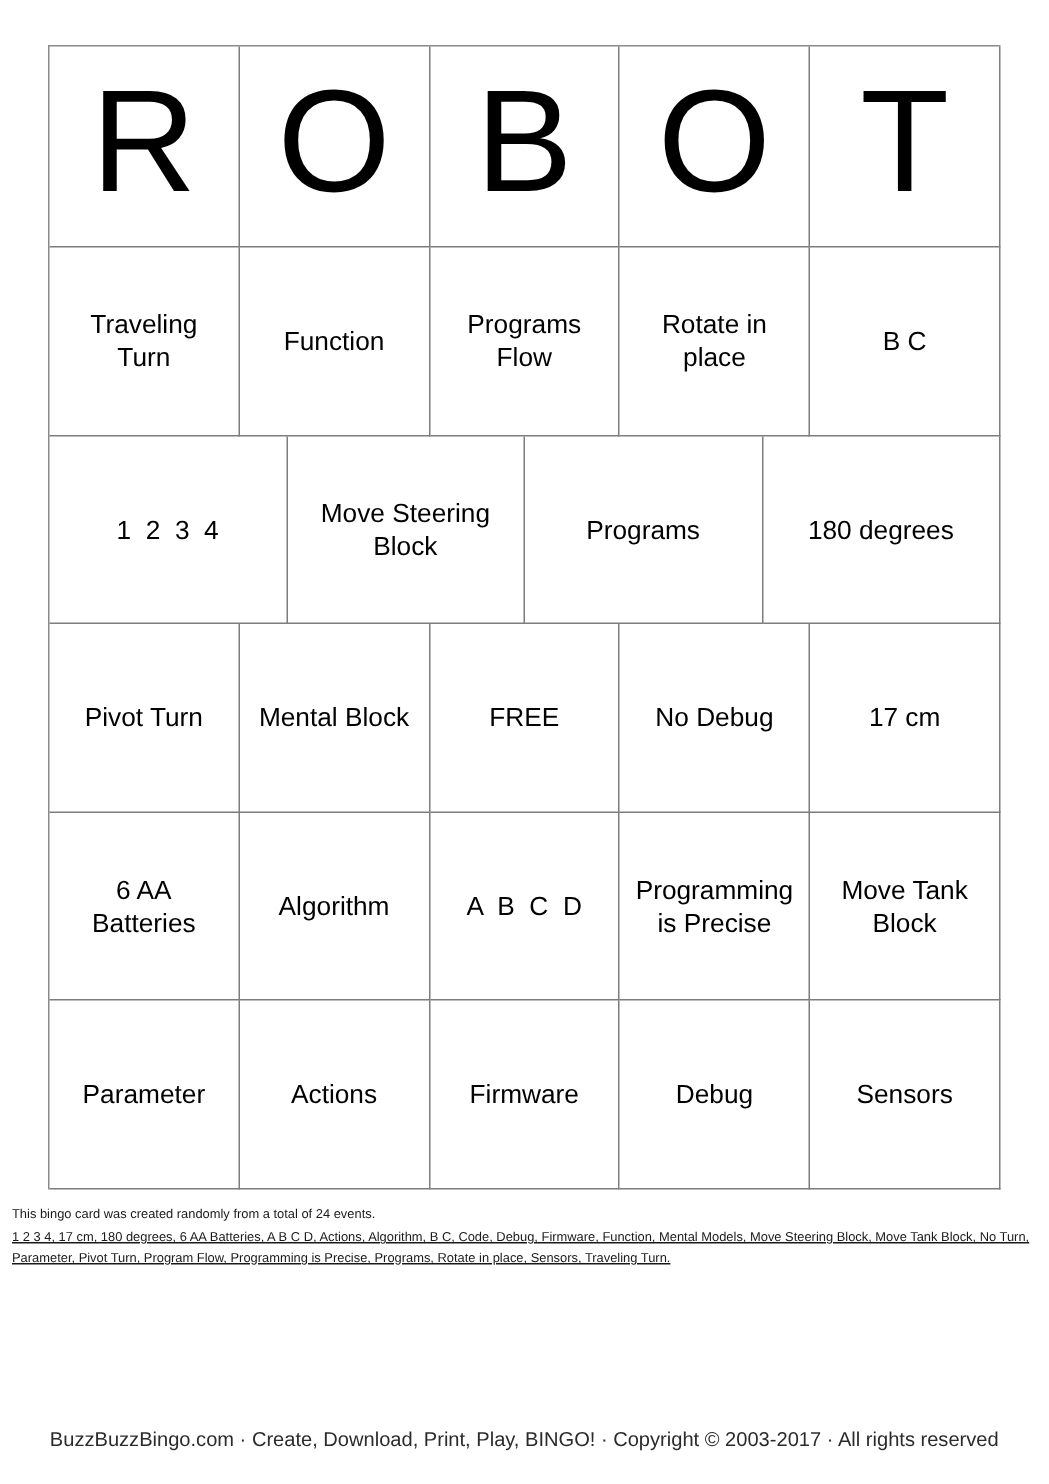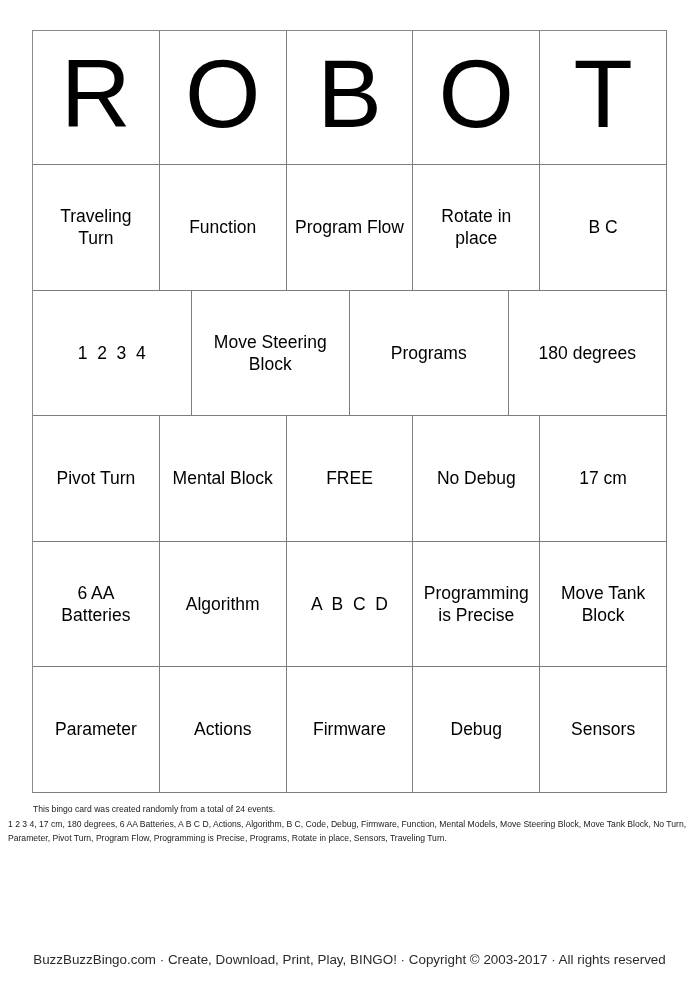--- a/index.html
+++ b/index.html
@@ -77,25 +77,25 @@
     position: absolute;
     left: 8px;
     top: 803px;
     width: 684px;
     font-size: 8.6px;
     line-height: 1.62;
     color: #1a1a1a;
   }
   #card-note .note-line {
     display: block;
-    margin-left: 25px;
   }
   #card-note .note-events {
     display: block;
     margin-top: 1px;
+    text-decoration: underline;
   }
 
   
   #page-footer {
     position: absolute;
     left: 0;
     top: 952px;
     width: 699px;
     text-align: center;
     font-size: 13.4px;
@@ -111,21 +111,21 @@
     <div class="header-cell">R</div>
     <div class="header-cell">O</div>
     <div class="header-cell">B</div>
     <div class="header-cell">O</div>
     <div class="header-cell">T</div>
   </div>
 
   <div class="grid-row">
     <div class="grid-cell">Traveling Turn</div>
     <div class="grid-cell">Function</div>
-    <div class="grid-cell">Program Flow</div>
+    <div class="grid-cell">Programs Flow</div>
     <div class="grid-cell">Rotate in place</div>
     <div class="grid-cell">B C</div>
   </div>
 
   <div class="grid-row">
     <div class="grid-cell">1  2  3  4</div>
     <div class="grid-cell">Move Steering Block</div>
     <div class="grid-cell">Programs</div>
     <div class="grid-cell">180 degrees</div>
   </div>

